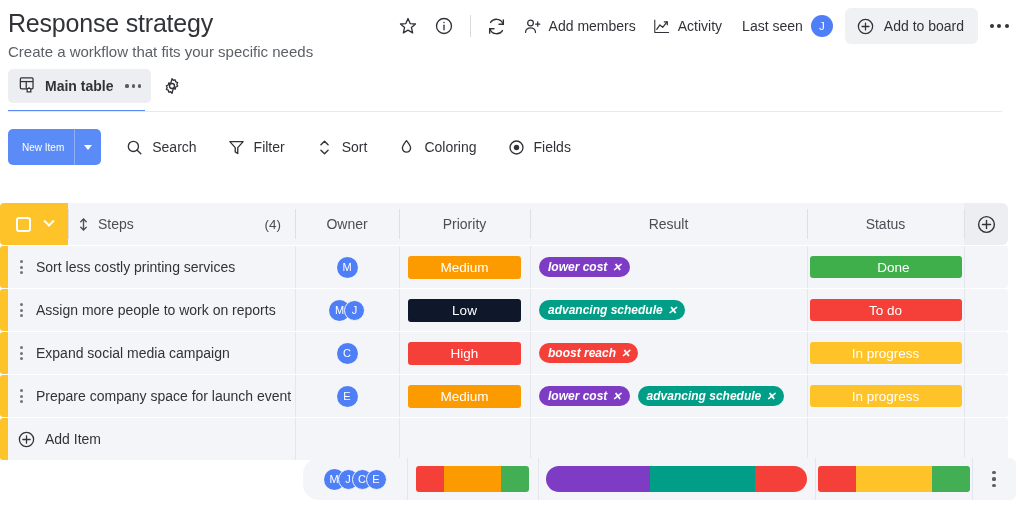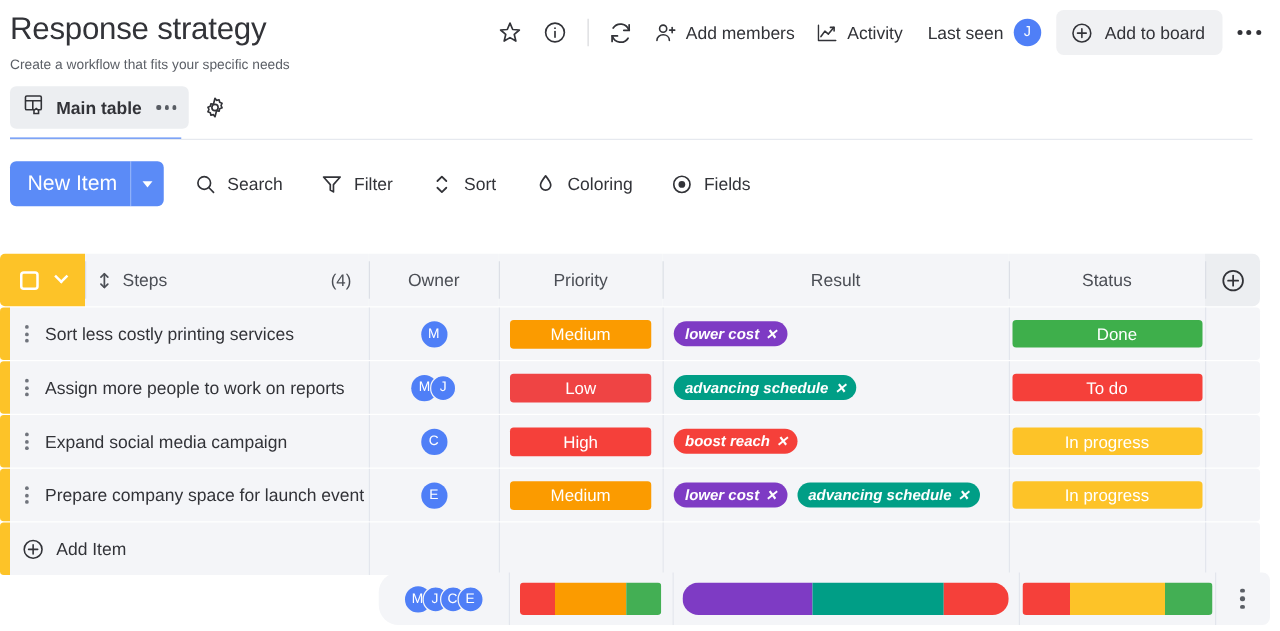--- a/index.html
+++ b/index.html
@@ -15,21 +15,21 @@
 
   
   .board-header { position:absolute; left:0; top:0; width:1024px; height:64px;padding-left:20px; }
   .board-title {
     position:absolute; left:8px; top:8px;
     font-size:25px; line-height:30px; font-weight:400; color:#323338;
     letter-spacing:-0.2px;
   }
   .board-subtitle {
     position:absolute; left:8px; top:44px;
-    font-size:11px; line-height:16px; color:#5b5f66;
+    font-size:15px; line-height:16px; color:#5b5f66;
   }
   .hdr-actions {
     position:absolute; right:8px; top:8px; height:36px;
     display:flex; align-items:center; gap:0px;
   }
   .hdr-icon-btn {
     width:36px; height:36px; border-radius:6px;
     display:flex; align-items:center; justify-content:center;
     cursor:pointer; background:transparent;
   }
@@ -75,21 +75,21 @@
   .tab-dots i { width:3.2px; height:3.2px; border-radius:50%; background:#585c63; display:block; }
   .gear-btn {
     position:absolute; left:156px; top:4px; width:32px; height:32px; border-radius:5px;
     display:flex; align-items:center; justify-content:center; cursor:pointer;
   }
 
   
   .toolbar { position:absolute; left:0; top:128px; width:1024px; height:38px; display:flex; align-items:center; }
   .newitem {
     margin-left:8px; height:36px; background:#5b8bf7; border-radius:5px;
-    display:flex; align-items:center; color:#fff; font-size:17px; cursor:pointer;
+    display:flex; align-items:center; color:#fff; font-size:10px; cursor:pointer;
   }
   .newitem-label { padding:0 10px 0 14px; }
   .newitem-split { width:1px; height:36px; background:rgba(255,255,255,0.32); }
   .newitem-caret { width:26px; display:flex; align-items:center; justify-content:center; }
   .caret-down { width:0;height:0;border-left:4.5px solid transparent;border-right:4.5px solid transparent;border-top:5px solid #fff; }
   .tool {
     height:32px; margin-left:18px; padding:0 6px; border-radius:4px;
     display:flex; align-items:center; gap:8px; font-size:14px; color:#323338; cursor:pointer;
   }
   .tool:first-of-type { margin-left:24px; }
@@ -402,21 +402,21 @@
           </span>
         <span>Assign more people to work on reports</span>
       </div>
       <div class="cell c-owner">
         <span class="owner-stack">
           <span class="avatar sm">M</span>
           <span class="avatar sm">J</span>
         </span>
       </div>
       <div class="cell c-prio">
-        <span class="pill" style="background: #ef4444;">Low</span>
+        <span class="pill" style="background: #0f172a;">Low</span>
       </div>
       <div class="cell c-result">
         <span class="tags">
           <span class="tag" style="background: rgb(0, 158, 134);">
             <span>advancing schedule</span>
               <span class="x">✕</span>
           </span>
         </span>
       </div>
       <div class="cell c-status">

